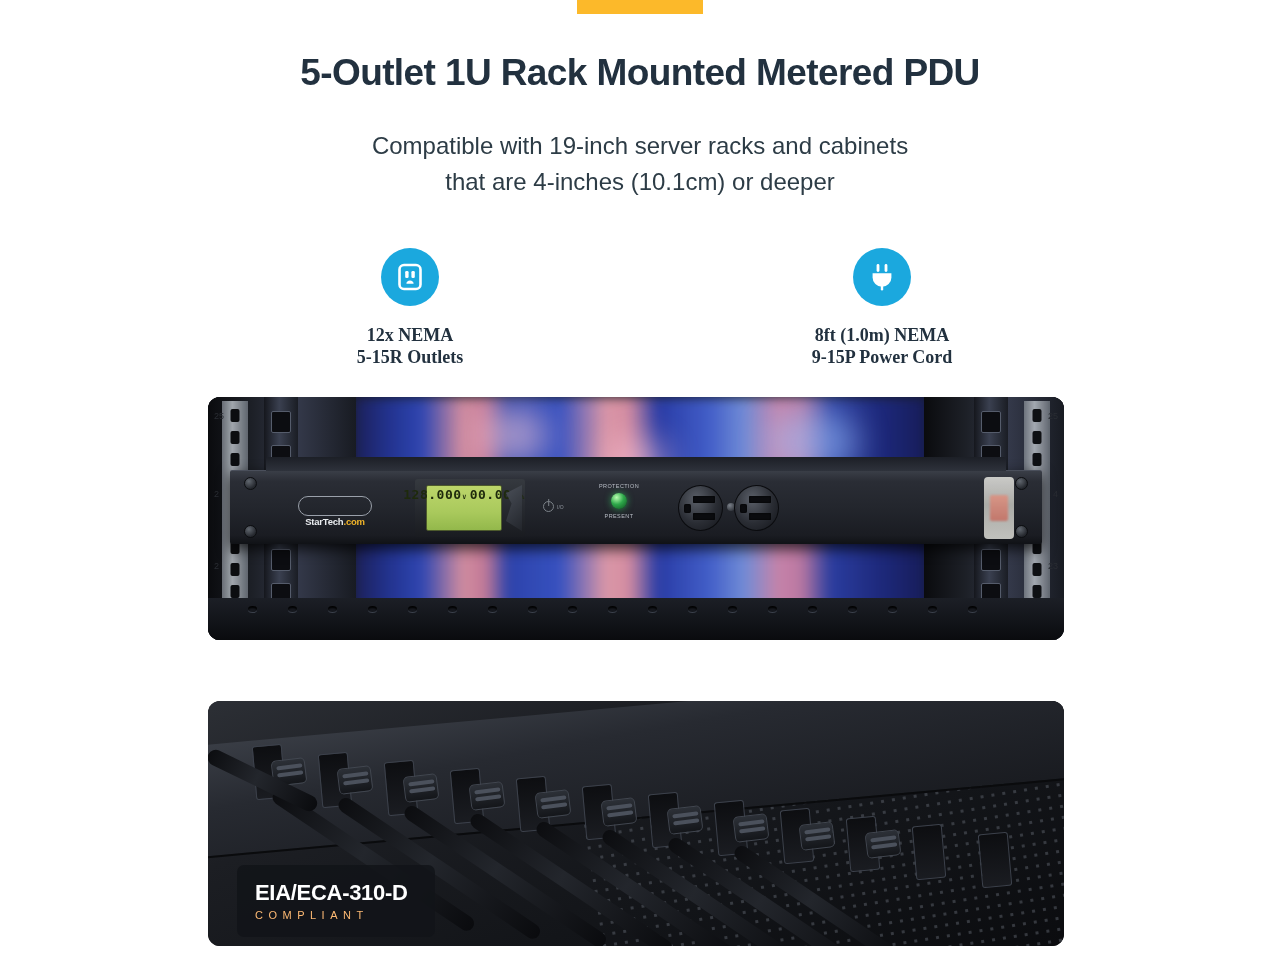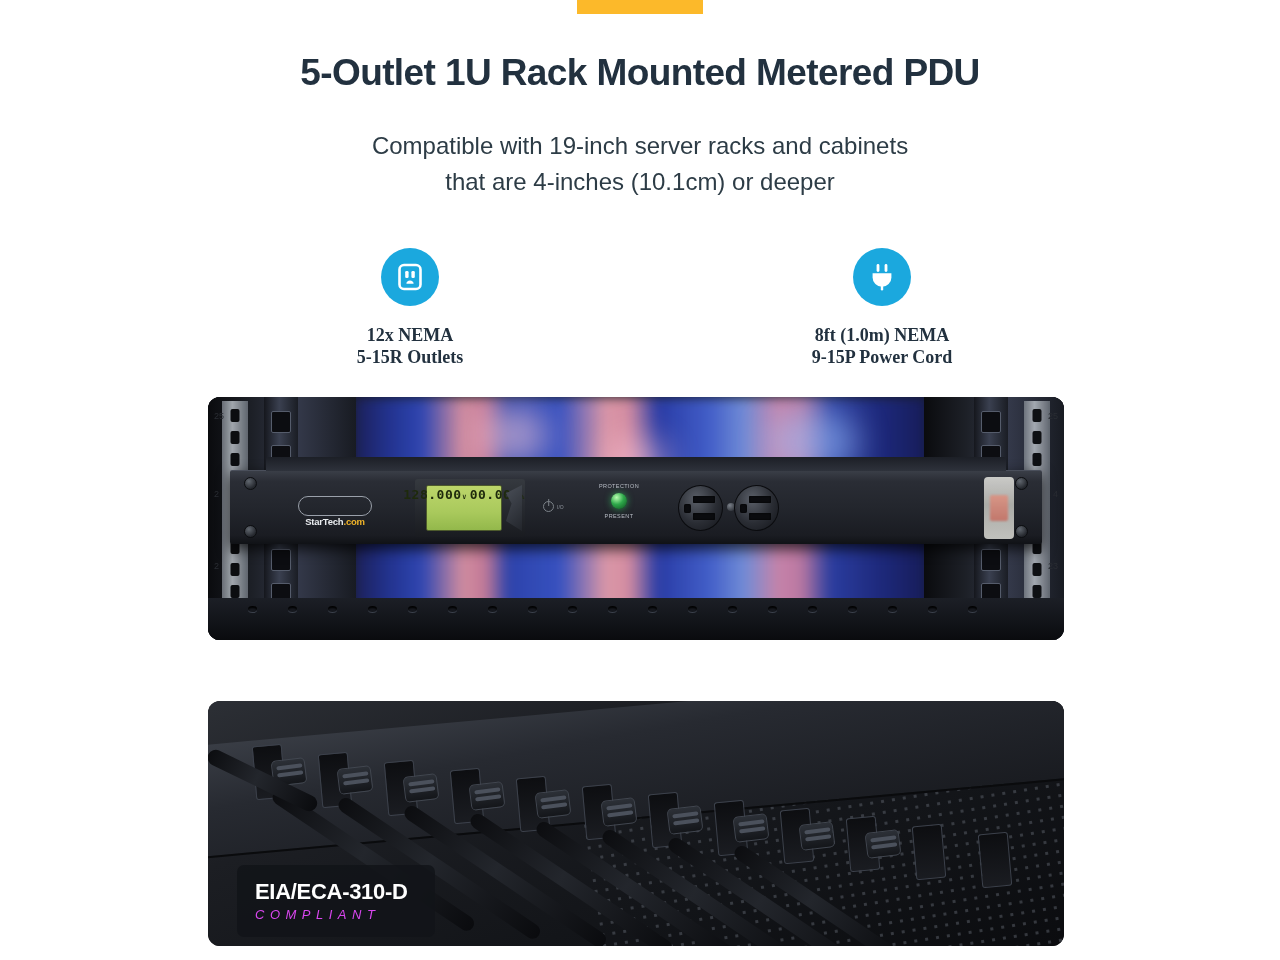--- a/index.html
+++ b/index.html
@@ -462,25 +462,24 @@
     padding-left: 18px;
   }
   .eia-line1 {
     font-size: 22px;
     font-weight: bold;
     color: #ffffff;
     letter-spacing: -0.3px;
     line-height: 1.1;
   }
   .eia-line2 {
-    font-size: 13px;
-    color: #d946ef;
+    font-size: 11px;
+    color: #fdba74;
     letter-spacing: 5.5px;
     margin-top: 3px;
-    font-style: italic;
   }
 </style>
 </head>
 <body>
 
 <div class="page">
 
   <div class="accent-bar"></div>
 
   <div class="title">5-Outlet 1U Rack Mounted Metered PDU</div>

